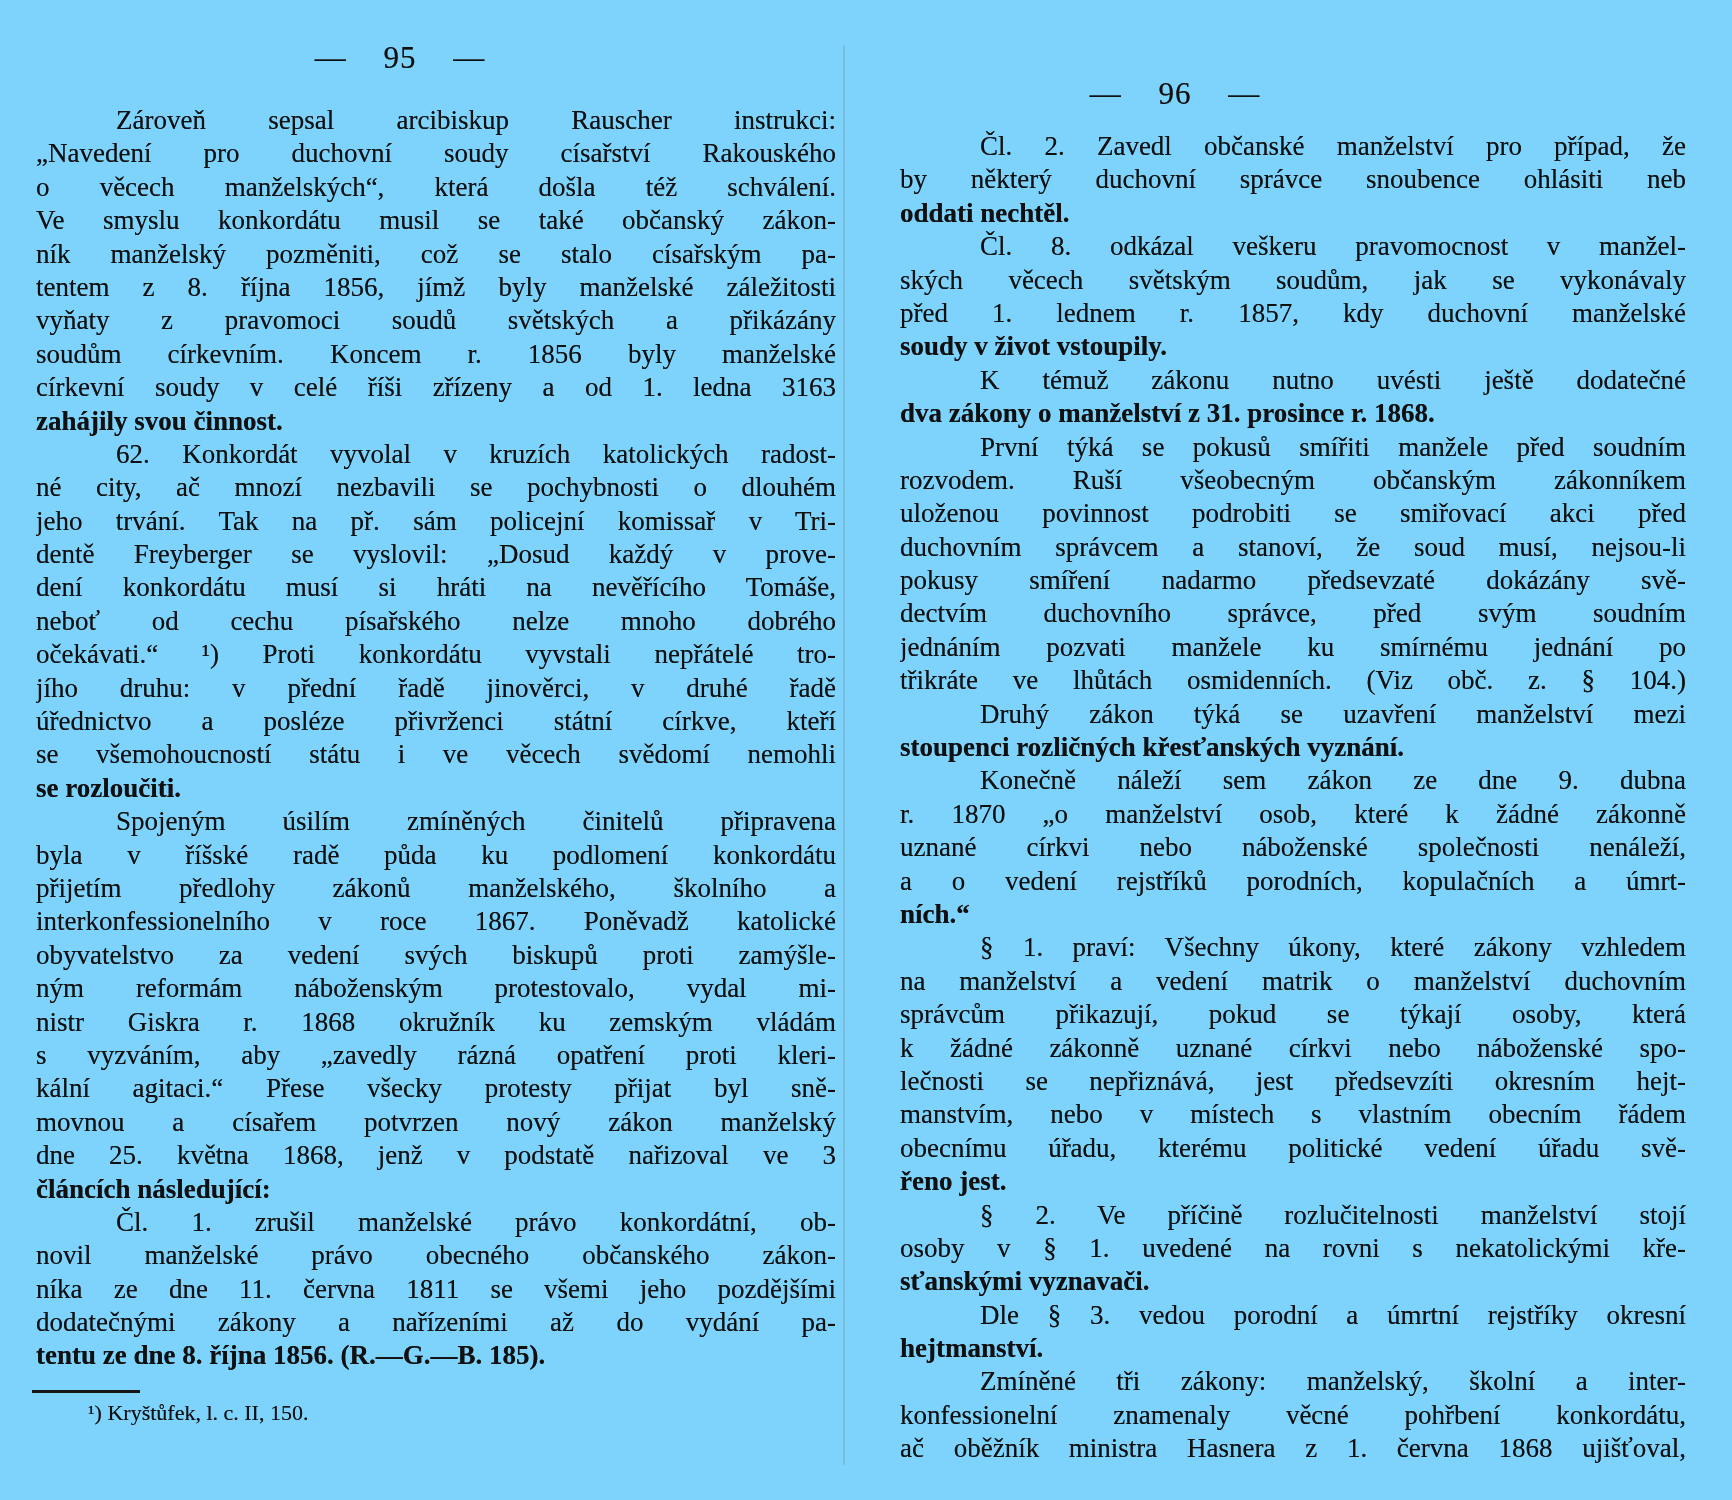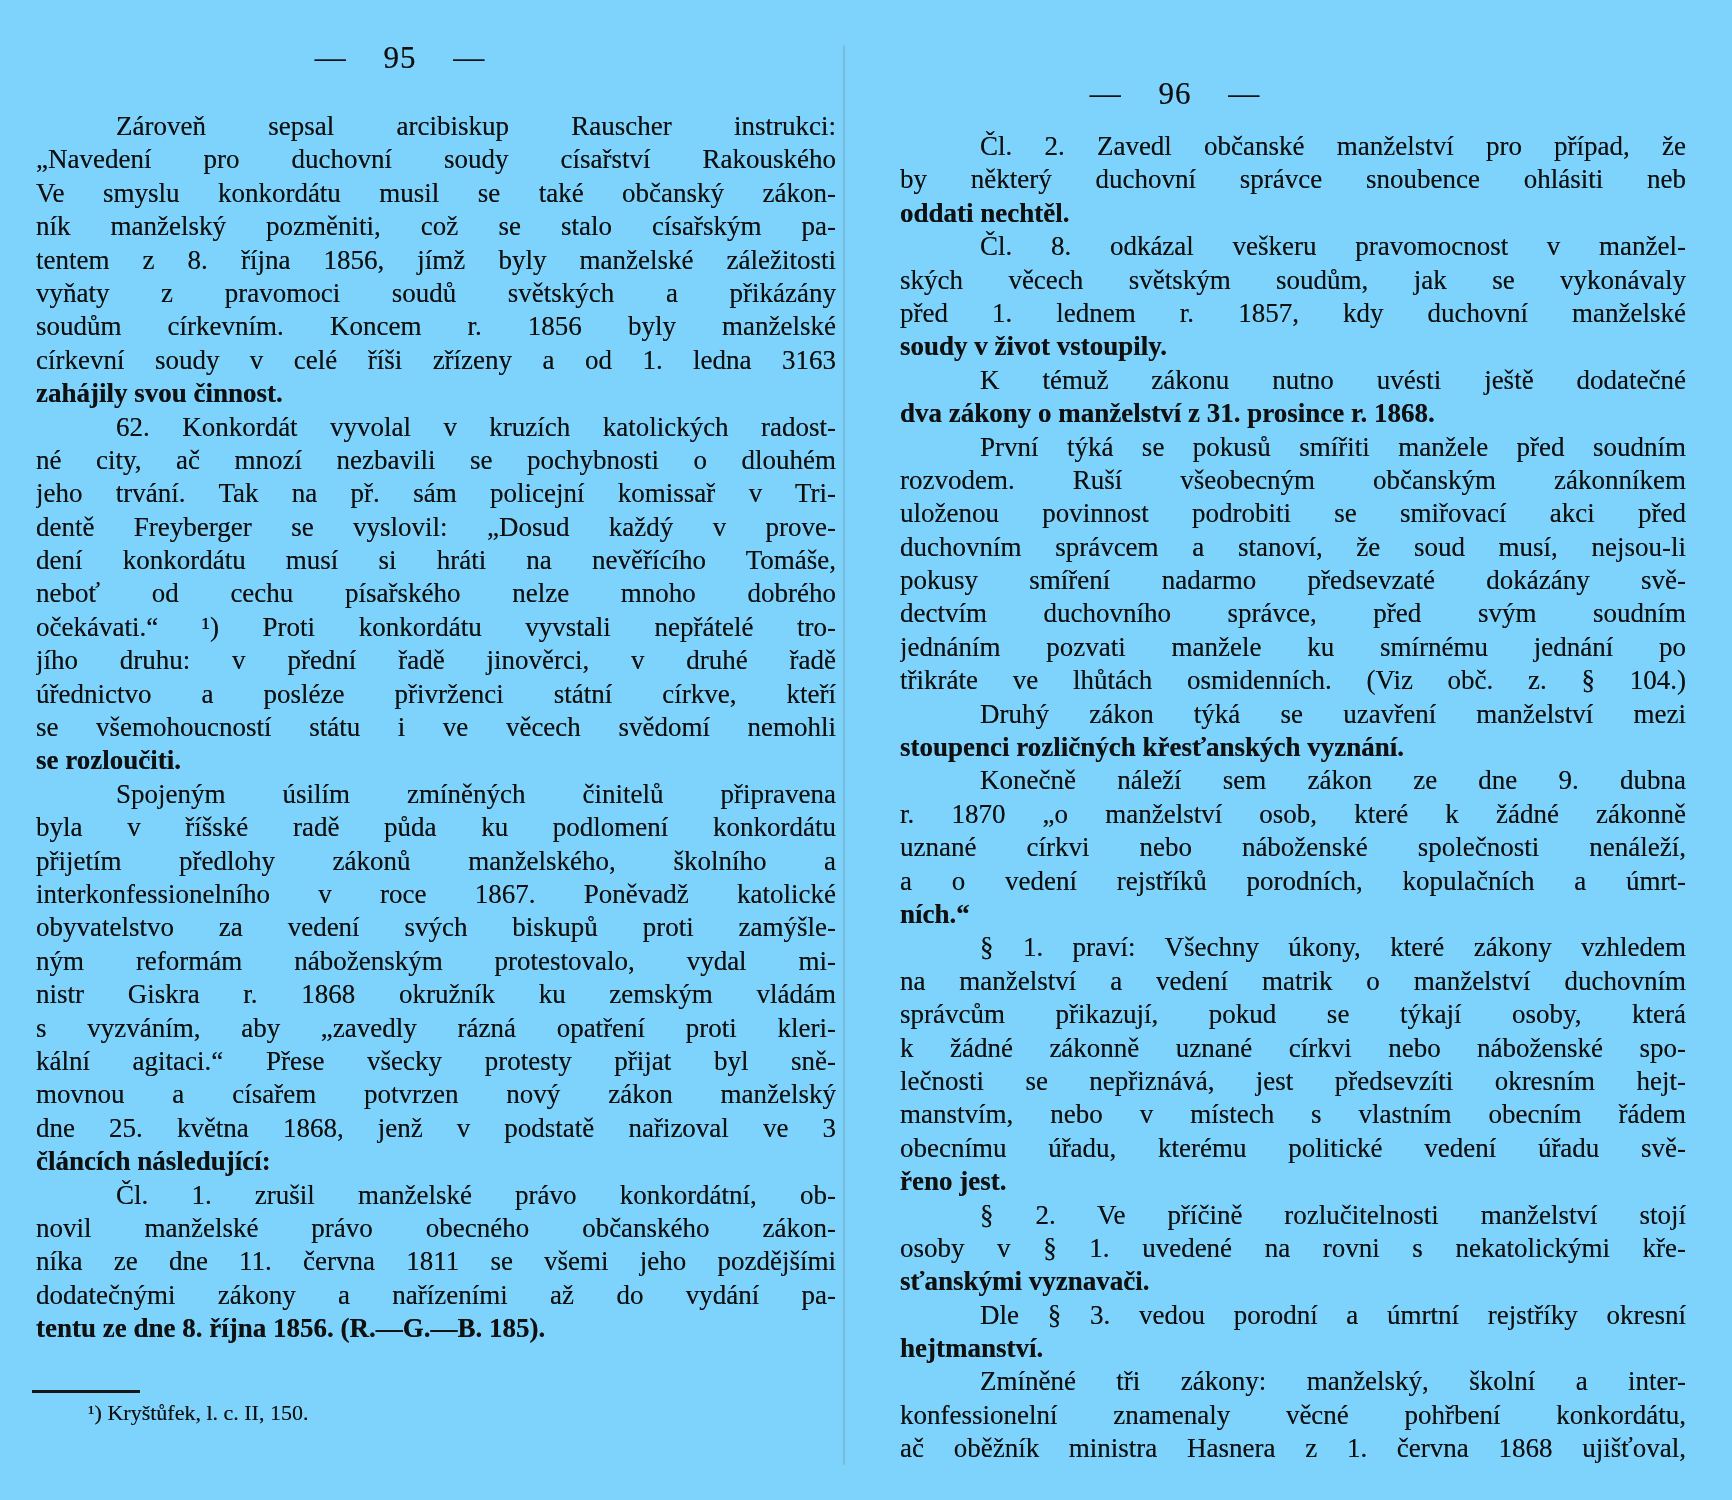--- a/index.html
+++ b/index.html
@@ -42,21 +42,21 @@
     text-shadow: 0 0 0.5px rgba(0,0,0,0.55);
   }
   .page-header.left  { left: 35px;  top: 40px; width: 730px; }
   .page-header.right { left: 900px; top: 64px; width: 550px; margin-top: 12px; }
 
   .column {
     position: absolute;
     font-size: 27px;
     text-shadow: 0 0 0.5px rgba(0,0,0,0.55);
   }
-  .column.left  { left: 36px;  top: 110px; width: 800px; }
+  .column.left  { left: 36px;  top: 104px; width: 800px; }
   .column.right { left: 900px; top: 130px; width: 786px; }
 
   .para { margin: 0; padding: 0; }
   .line {
     height: 33.4px;
     line-height: 33.4px;
     overflow: hidden;
     text-align: justify;
     text-align-last: justify;
   }
@@ -87,20 +87,21 @@
 <div class="spread">
 
   <div class="gutter"></div>
 
   <section>
     <div class="page-header left">— 95 —</div>
     <div class="column left">
         <div class="para">
           <div class="line first">Zároveň sepsal arcibiskup Rauscher instrukci:</div>
           <div class="line">„Navedení pro duchovní soudy císařství Rakouského</div>
+          <div class="line">o věcech manželských“, která došla též schválení.</div>
           <div class="line">Ve smyslu konkordátu musil se také občanský zákon-</div>
           <div class="line">ník manželský pozměniti, což se stalo císařským pa-</div>
           <div class="line">tentem z 8. října 1856, jímž byly manželské záležitosti</div>
           <div class="line">vyňaty z pravomoci soudů světských a přikázány</div>
           <div class="line">soudům církevním. Koncem r. 1856 byly manželské</div>
           <div class="line">církevní soudy v celé říši zřízeny a od 1. ledna 3163</div>
           <div class="line last">zahájily svou činnost.</div>
         </div>
         <div class="para">
           <div class="line first">62. Konkordát vyvolal v kruzích katolických radost-</div>

